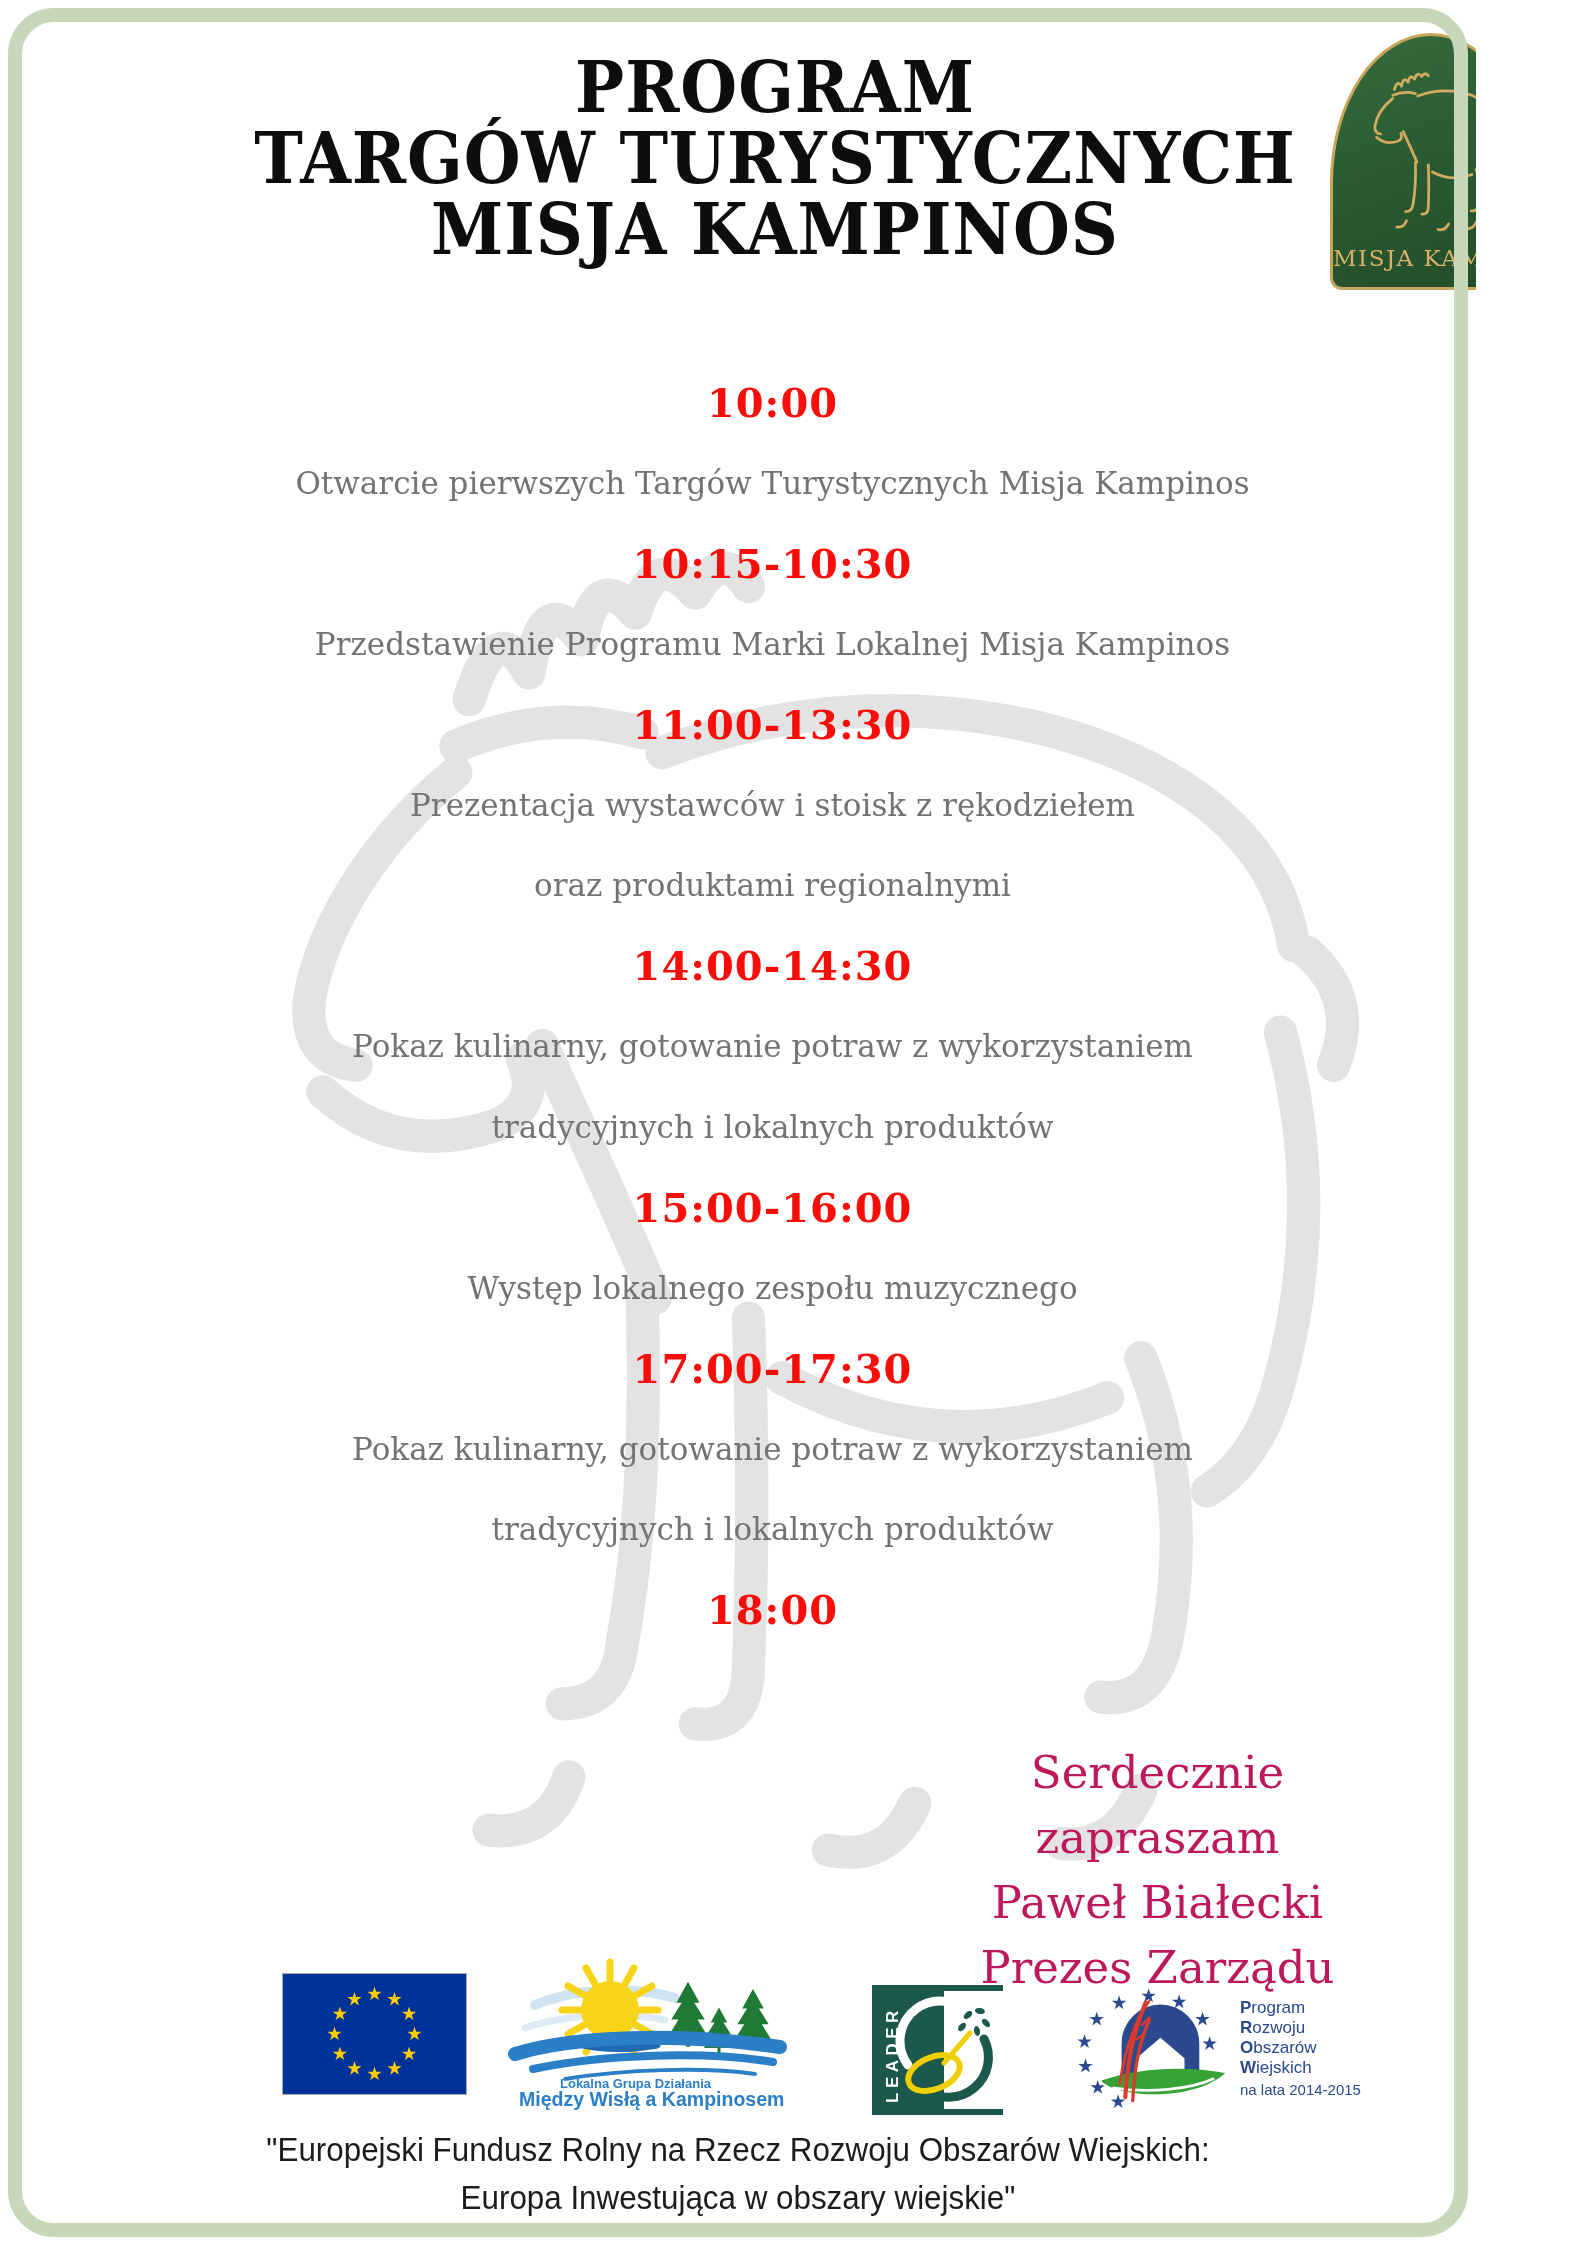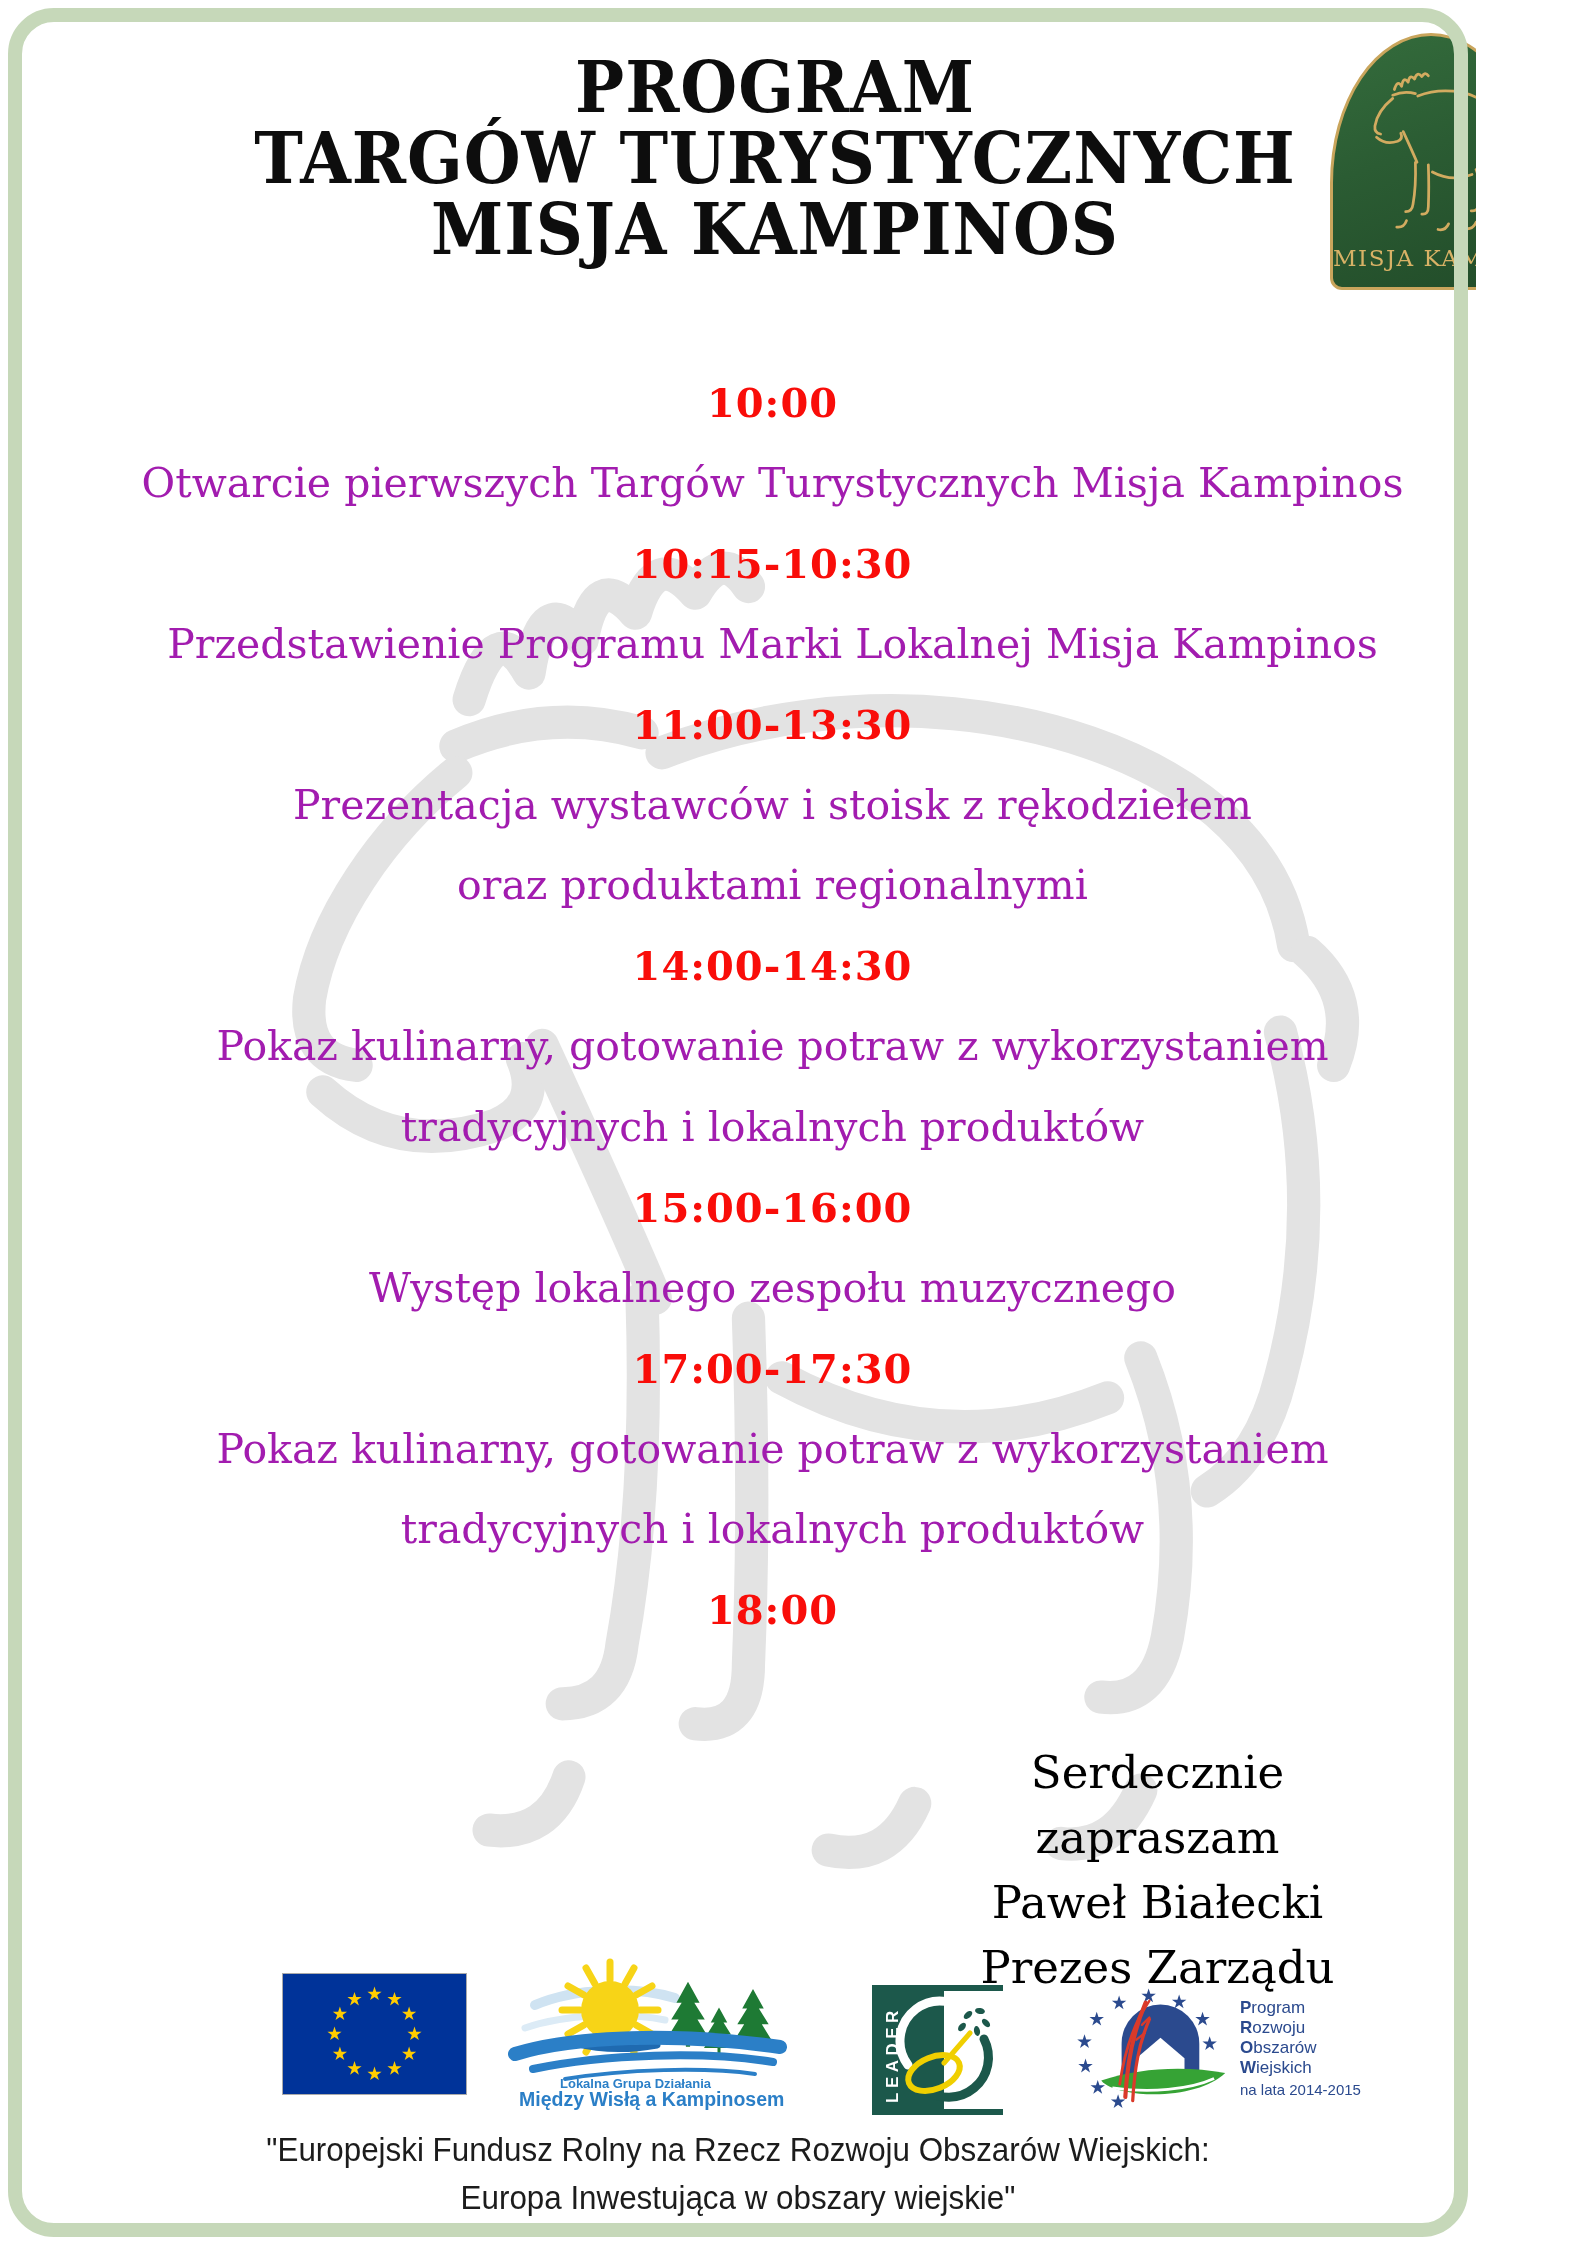--- a/index.html
+++ b/index.html
@@ -20,25 +20,25 @@
            border:3px solid #c9a55c; border-radius:101px 101px 12px 12px / 150px 150px 12px 12px;
            z-index:3; }
   .badge-moose { position:absolute; left:14px; top:26px; width:174px; height:178px; }
   .badge-label { position:absolute; left:0; right:0; bottom:16px; text-align:center;
                  font-size:23px; letter-spacing:1.5px; color:#d8b266; white-space:nowrap; }
 
   
   .schedule { position:absolute; left:20px; top:362px; width:1505px; z-index:2; }
   .line { height:80.5px; display:flex; align-items:center; justify-content:center; white-space:nowrap; }
   .time { font-size:40px; font-weight:bold; color:#f90d09; letter-spacing:1px; }
-  .desc { font-size:41px; color:#a21caf; }
+  .desc { font-size:31px; color:#737373; }
 
   
   .signature { position:absolute; left:930px; top:1740px; width:455px; text-align:center;
-               font-size:45px; line-height:65px; color:#000000; z-index:2; }
+               font-size:45px; line-height:65px; color:#be185d; z-index:2; }
 
   
   .logo-eu     { position:absolute; left:282px;  top:1973px; width:185px; height:122px; z-index:2; }
   .logo-lgd    { position:absolute; left:505px;  top:1950px; width:285px; height:160px; z-index:2; }
   .logo-leader { position:absolute; left:872px;  top:1985px; width:131px; height:130px; z-index:2; }
   .logo-prow   { position:absolute; left:1055px; top:1983px; width:300px; height:130px; z-index:2; display:flex; align-items:center; }
   .prow-mark { width:185px; height:130px; flex:0 0 auto; }
   .prow-text { font-family:"Liberation Sans",sans-serif; color:#2b4a8e; font-size:17px; line-height:20px; }
   .prow-text b { font-weight:bold; }
   .prow-sub { font-family:"Liberation Sans",sans-serif; color:#2b4a8e; font-size:15px; margin-top:3px; white-space:nowrap; }

